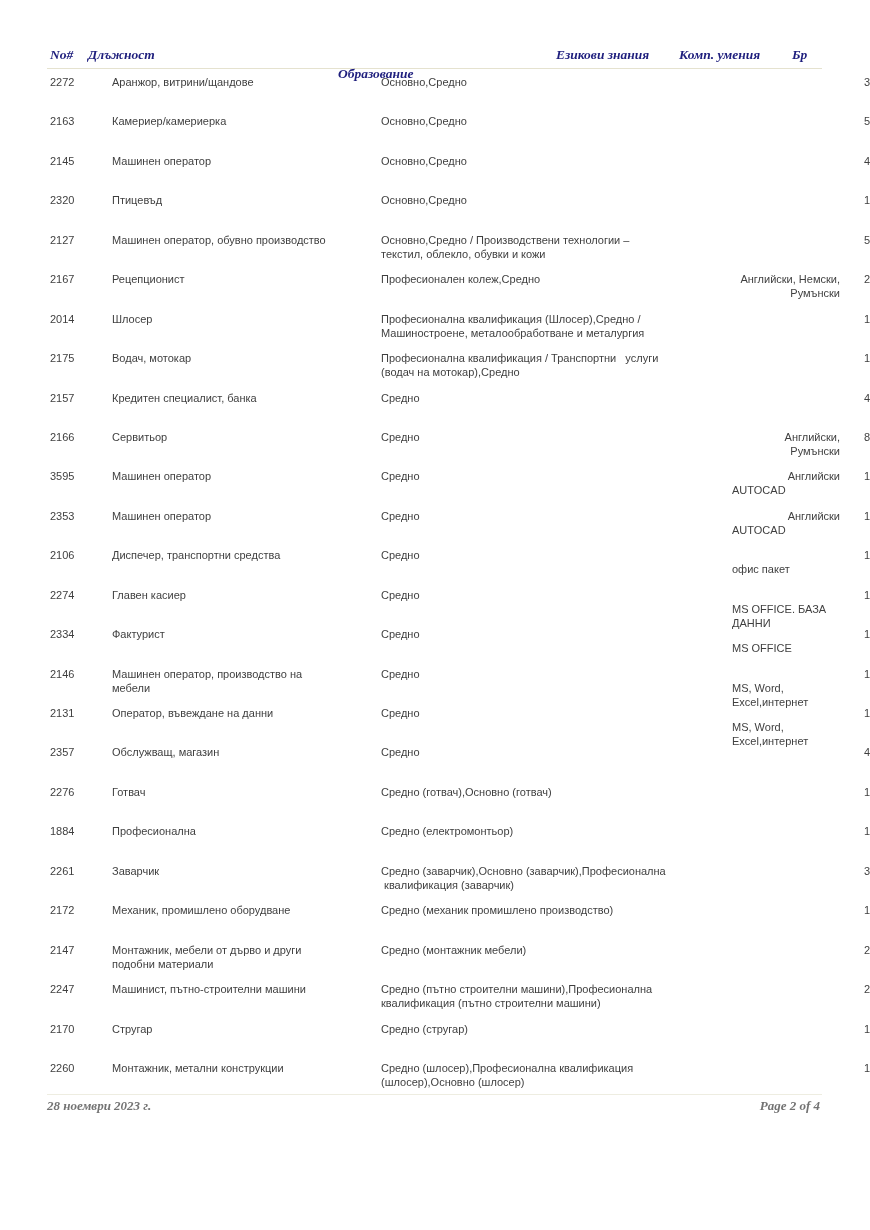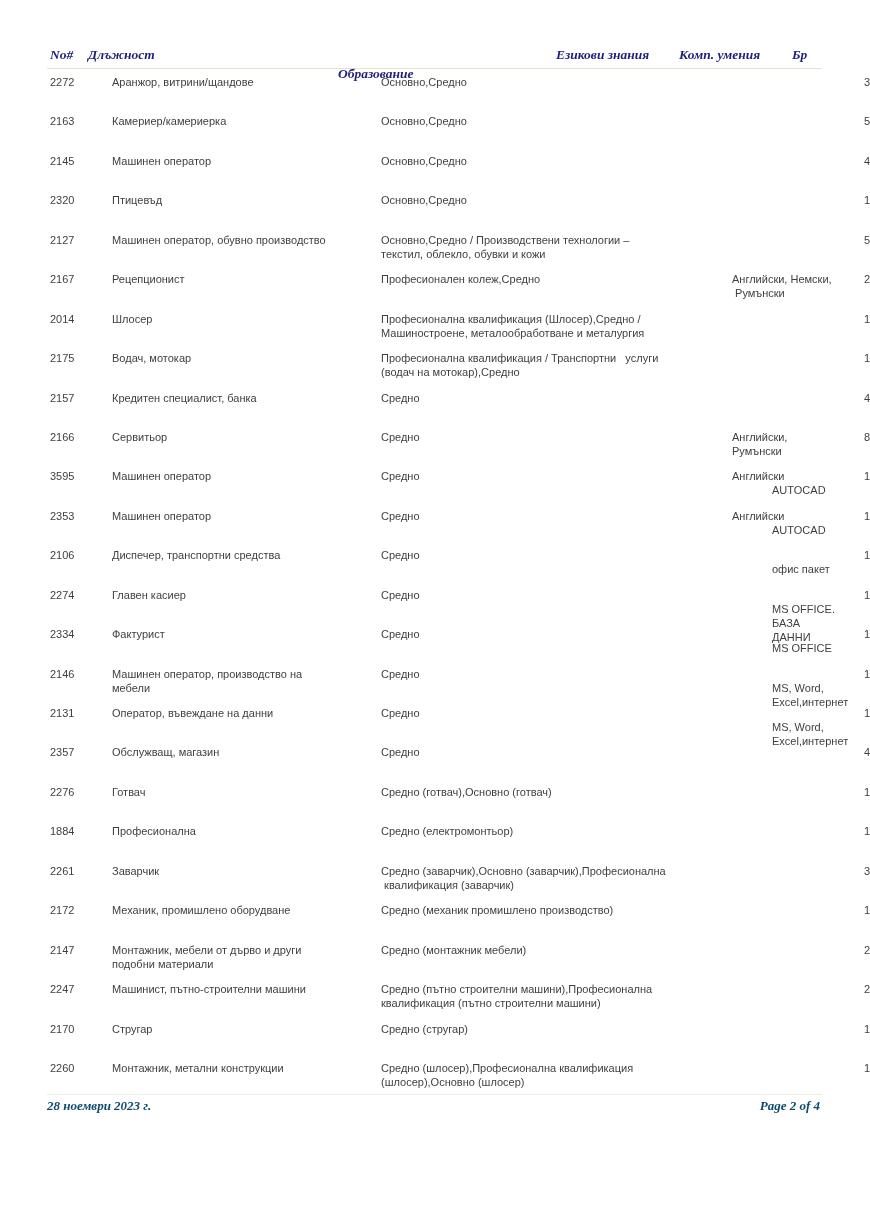--- a/index.html
+++ b/index.html
@@ -50,41 +50,41 @@
     font-size: 11px;
     line-height: 14px;
     color: #3f3f3f;
     gap: 24px;
   }
   .cell { white-space: pre-wrap; }
   .c-no    { width: 38px;  flex: none; }
   .c-pos   { width: 245px; flex: none; padding-right: 0; }
   .c-edu   { width: 300px; flex: none; padding-right: 4px; }
   .c-lc    { width: 108px; flex: none; margin-left: 27px; }
-  .lc-lang { min-height: 14px; white-space: pre-wrap; }
-  .lc-comp { white-space: pre-wrap; margin-left: 40px; }
+  .lc-lang { min-height: 14px; white-space: pre-wrap; text-align: right; }
+  .lc-comp { white-space: pre-wrap; }
   .c-count { flex: 1; text-align: right; }
   
   .footer-rule {
     position: absolute;
     top: 1094px; left: 47px;
     width: 775px; height: 1px;
     background: #cfcaa8;
     opacity: 0.35;
   }
   .pfooter {
     position: absolute;
     top: 1098px; left: 47px; right: 50px;
     display: flex;
     justify-content: space-between;
     font-family: "Liberation Serif", "DejaVu Serif", serif;
     font-style: italic;
     font-weight: bold;
     font-size: 13px;
-    color: #0c4a6e;
+    color: #737373;
   }
 </style>
 </head>
 <body>
 
 <div class="page">
 
   <div class="thead">
     <span class="h-no">No#</span>
     <span class="h-position">Длъжност</span>

